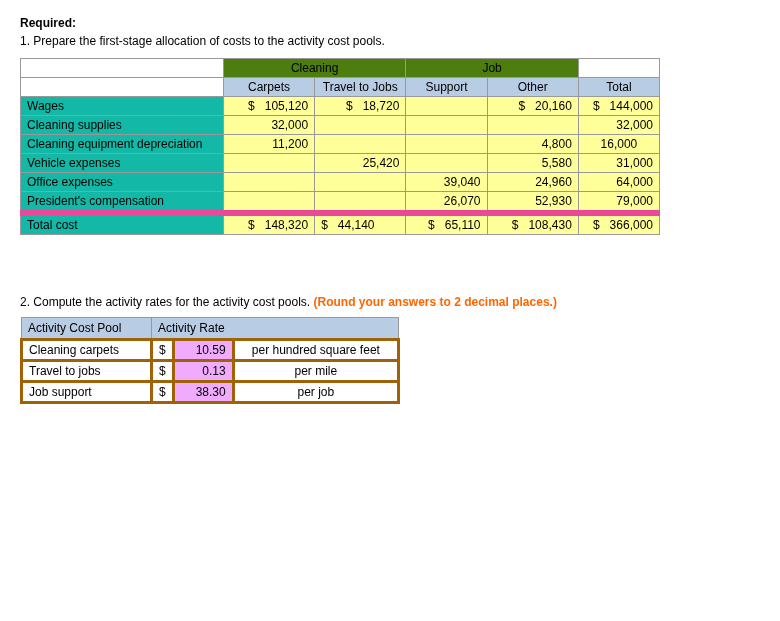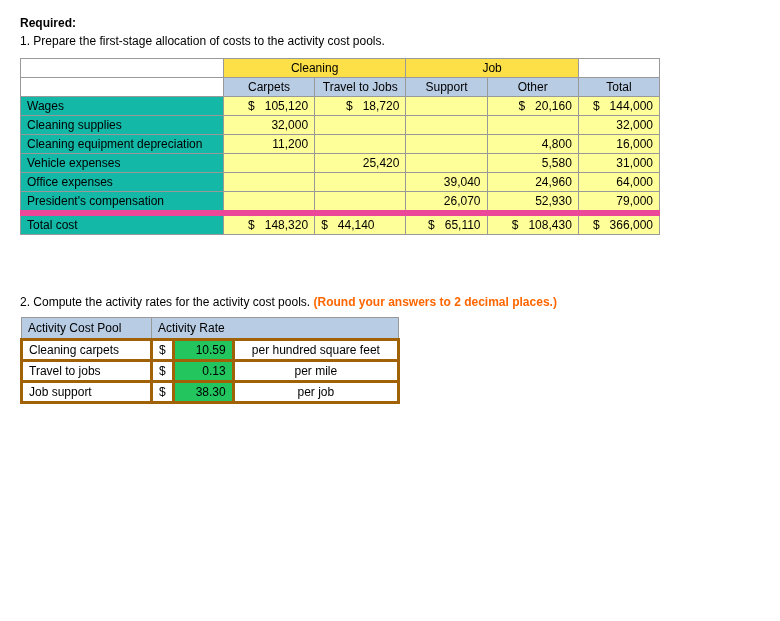--- a/index.html
+++ b/index.html
@@ -37,21 +37,21 @@
       background-color: #b8cce4;
       text-align: center;
       font-weight: normal;
     }
     .main-table td.row-label {
       text-align: left;
       background: #14b8a6;
       border-right: 1px solid #999;
     }
     .main-table .header-row-1 th {
-      background-color: #fde047;
+      background-color: #4d7c0f;
     }
     .main-table .header-row-2 th {
       background-color: #b8cce4;
     }
     
     .yellow {
       background-color: #ffff99 !important;
     }
     .total-row td {
       border-top: 6px solid #ec4899;
@@ -86,21 +86,21 @@
     }
     .activity-table td.amount {
       text-align: right;
       width: 60px;
     }
     .activity-table td.description {
       text-align: center;
       margin-top: 12px;
     }
     .amt-yellow {
-      background-color: #22c55e;
+      background-color: #f0abfc;
     }
   </style>
 </head>
 <body>
 
 <div class="required-label">Required:</div>
 <div class="instruction">1.  Prepare the first-stage allocation of costs to the activity cost pools.</div>
 
 <table class="main-table">
   <thead>
@@ -138,21 +138,21 @@
       <td class="yellow"></td>
       <td class="yellow" style="text-align:right;">32,000</td>
     </tr>
 
     <tr>
       <td class="row-label">Cleaning equipment depreciation</td>
       <td class="yellow" style="text-align:right;">11,200</td>
       <td class="yellow"></td>
       <td class="yellow"></td>
       <td class="yellow" style="text-align:right;">4,800</td>
-      <td class="yellow" style="text-align:right;">16,000</td>
+      <td class="yellow" style="text-align:center;">16,000</td>
     </tr>
 
     <tr>
       <td class="row-label">Vehicle expenses</td>
       <td class="yellow"></td>
       <td class="yellow" style="text-align:right;">25,420</td>
       <td class="yellow"></td>
       <td class="yellow" style="text-align:right;">5,580</td>
       <td class="yellow" style="text-align:right;">31,000</td>
     </tr>

